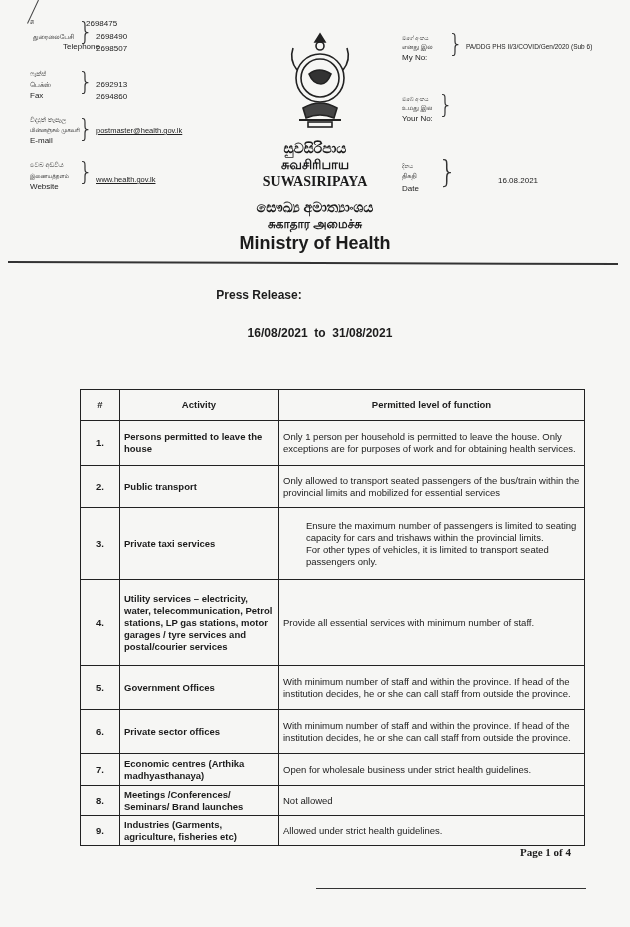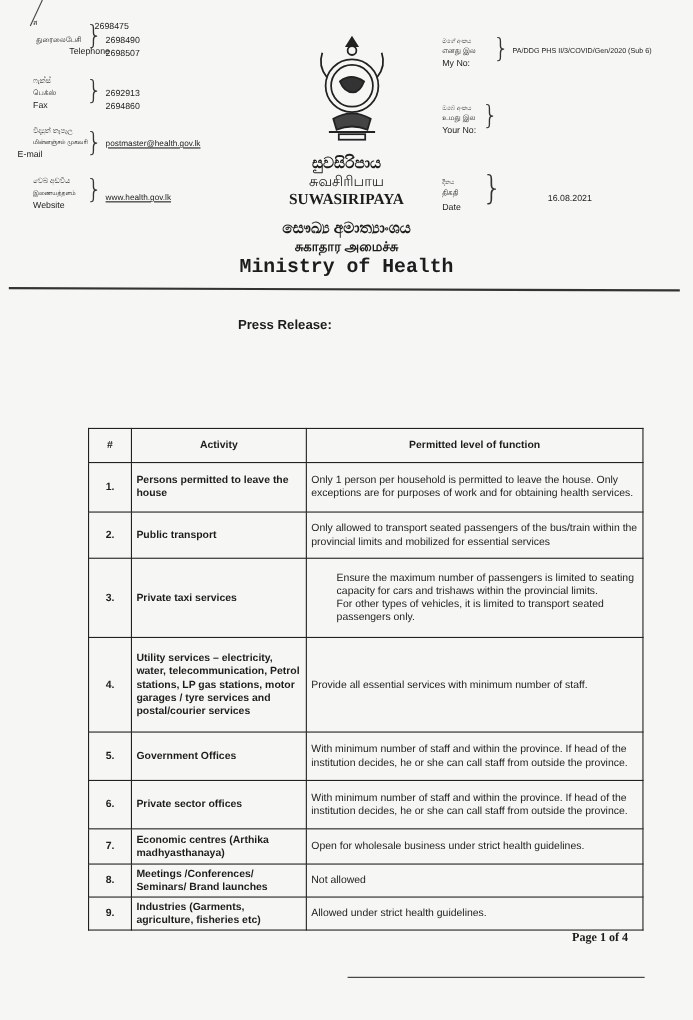--- a/index.html
+++ b/index.html
@@ -50,21 +50,21 @@
   <div class="abs lbl" style="left:30px;top:81px;">பெக்ஸ்</div>
   <div class="abs lbl" style="left:30px;top:92px;font-size:8px;">Fax</div>
   <div class="abs brace" style="left:78px;top:70px;">}</div>
   <div class="abs val" style="left:96px;top:80px;">2692913</div>
   <div class="abs val" style="left:96px;top:92px;">2694860</div>
 </div>
 
 <div>
   <div class="abs lbl" style="left:30px;top:116px;">විද්‍යුත් තැපැල</div>
   <div class="abs lbl" style="left:30px;top:126px;font-size:5.5px;">மின்னஞ்சல் முகவரி</div>
-  <div class="abs lbl" style="left:16px;top:137px;font-size:8px;">E-mail</div>
+  <div class="abs lbl" style="left:30px;top:137px;font-size:8px;">E-mail</div>
   <div class="abs brace" style="left:78px;top:117px;">}</div>
   <div class="abs val" style="left:96px;top:126px;text-decoration:underline;font-size:7.5px;">postmaster@health.gov.lk</div>
 </div>
 
 <div>
   <div class="abs lbl" style="left:30px;top:161px;">වෙබ් අඩවිය</div>
   <div class="abs lbl" style="left:30px;top:172px;font-size:5.5px;">இணையத்தளம்</div>
   <div class="abs lbl" style="left:30px;top:183px;font-size:8px;">Website</div>
   <div class="abs brace" style="left:78px;top:160px;">}</div>
   <div class="abs val" style="left:96px;top:175px;text-decoration:underline;font-size:7.5px;">www.health.gov.lk</div>
@@ -80,25 +80,25 @@
       <path d="M14 40 q-8 -10 -4 -22 M60 40 q8 -10 4 -22"></path>
       <path d="M26 44 q10 -8 22 0 q-4 10 -10 10 q-8 0 -12 -10z" fill="#333"></path>
       <path d="M20 78 q17 -10 34 0 l-3 10 q-14 -6 -28 0z" fill="#444"></path>
       <path d="M16 90 h42" stroke-width="2"></path>
       <rect x="25" y="92" width="24" height="5"></rect>
     </g>
   </svg>
 </div>
 
 <div class="center-title" style="top:140px;font-size:14px;font-weight:bold;">සුවසිරිපාය</div>
-<div class="center-title" style="top:157px;font-size:13px;font-weight:normal;">சுவசிரிபாய</div>
+<div class="center-title" style="top:157px;font-size:13px;font-weight:bold;">சுவசிரிபாய</div>
 <div class="center-title" style="top:174px;font-size:14px;font-weight:bold;font-family:'Liberation Serif',serif;">SUWASIRIPAYA</div>
 <div class="center-title" style="top:199px;font-size:14px;font-weight:bold;">සෞඛ්‍ය අමාත්‍යාංශය</div>
 <div class="center-title" style="top:217px;font-size:12px;font-weight:bold;">சுகாதார அமைச்சு</div>
-<div class="center-title" style="top:233px;font-size:18px;font-weight:bold;font-family:Liberation Mono, monospace;">Ministry of Health</div>
+<div class="center-title" style="top:233px;font-size:18px;font-weight:bold;font-family:Liberation Sans, sans-serif;">Ministry of Health</div>
 
 <div>
   <div class="abs lbl" style="left:402px;top:34px;font-size:5.5px;">මගේ අංකය</div>
   <div class="abs lbl" style="left:402px;top:43px;">எனது இல</div>
   <div class="abs lbl" style="left:402px;top:54px;font-size:8px;">My No:</div>
   <div class="abs brace" style="left:448px;top:32px;">}</div>
   <div class="abs val" style="left:466px;top:42px;font-size:6.5px;">PA/DDG PHS II/3/COVID/Gen/2020 (Sub 6)</div>
 </div>
 
 <div>
@@ -113,20 +113,21 @@
   <div class="abs lbl" style="left:402px;top:172px;">திகதி</div>
   <div class="abs lbl" style="left:402px;top:185px;font-size:8px;">Date</div>
   <div class="abs brace" style="left:438px;top:160px;font-size:30px;">}</div>
   <div class="abs val" style="left:498px;top:176px;">16.08.2021</div>
 </div>
 
 <div class="hr" style="left:8px;top:262px;width:610px;height:1.5px;transform:rotate(0.2deg);"></div>
 
 <div class="abs" style="left:0;width:518px;text-align:center;top:288px;font-size:12px;font-weight:bold;">Press Release:</div>
 <div class="abs" style="left:40px;width:560px;text-align:center;top:325px;font-size:12px;font-weight:bold;line-height:16px;">
+  <div style="white-space:pre;">16/08/2021  to  31/08/2021</div>
 </div>
 
 <table class="main">
   <thead>
     <tr>
       <th style="width:30px;">#</th>
       <th style="width:150px;">Activity</th>
       <th>Permitted level of function</th>
     </tr>
   </thead>

